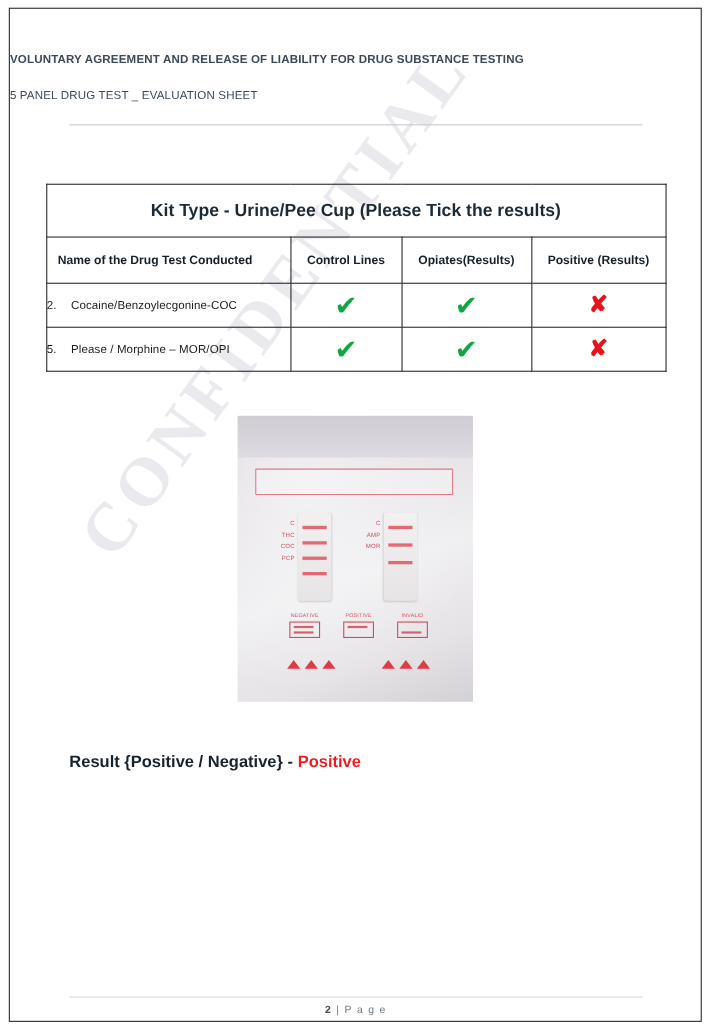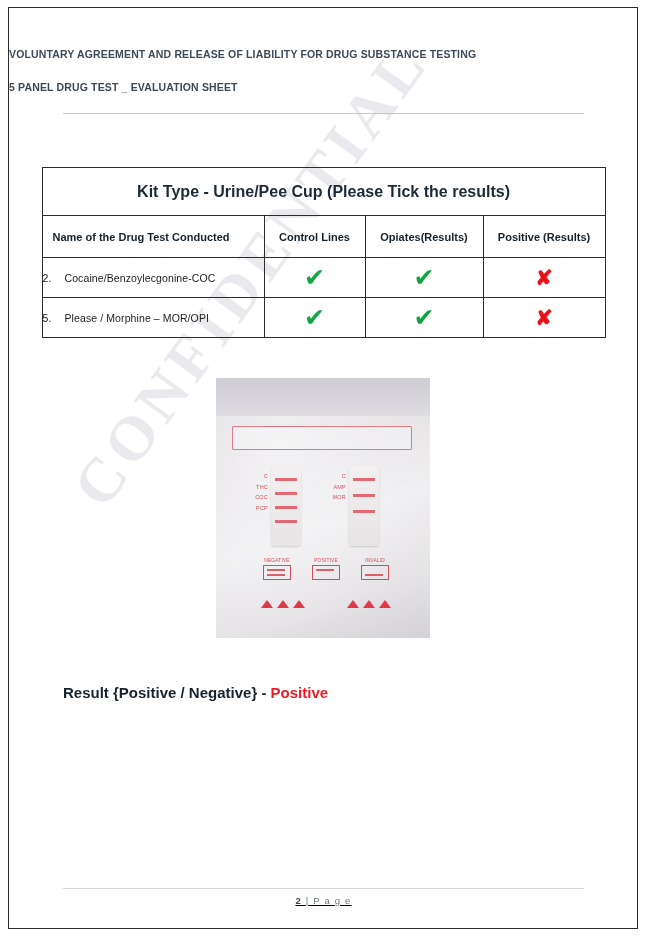--- a/index.html
+++ b/index.html
@@ -74,21 +74,21 @@
   }
   .doc-title-1 {
     font-size: 10.5px;
     font-weight: bold;
     color: #3c4a57;
     letter-spacing: 0.15px;
     line-height: 16px;
   }
   .doc-title-2 {
     font-size: 10.5px;
-    font-weight: bold;
+    font-weight: normal;
     color: #3c4a57;
     letter-spacing: 0.15px;
     margin-top: 19px;
   }
   .header-rule {
     margin: 20px auto 0 auto;
     width: 521px;
     height: 1px;
     background: #c4c9cd;
   }
@@ -308,24 +308,23 @@
   .result-line .res-val {
     color: #ee1b24;
     font-weight: bold;
   }
   .result-line .dash { color: #16222c; }
 
   
   .footer {
     position: absolute;
     left: 54px;
-    bottom: 22px;
+    bottom: 4px;
     width: 521px;
     z-index: 10;
-    text-decoration: underline;
   }
   .footer-rule {
     width: 521px;
     height: 1px;
     background: #d5d9dc;
     margin-bottom: 6px;
   }
   .footer-text {
     text-align: center;
     font-size: 9.5px;

